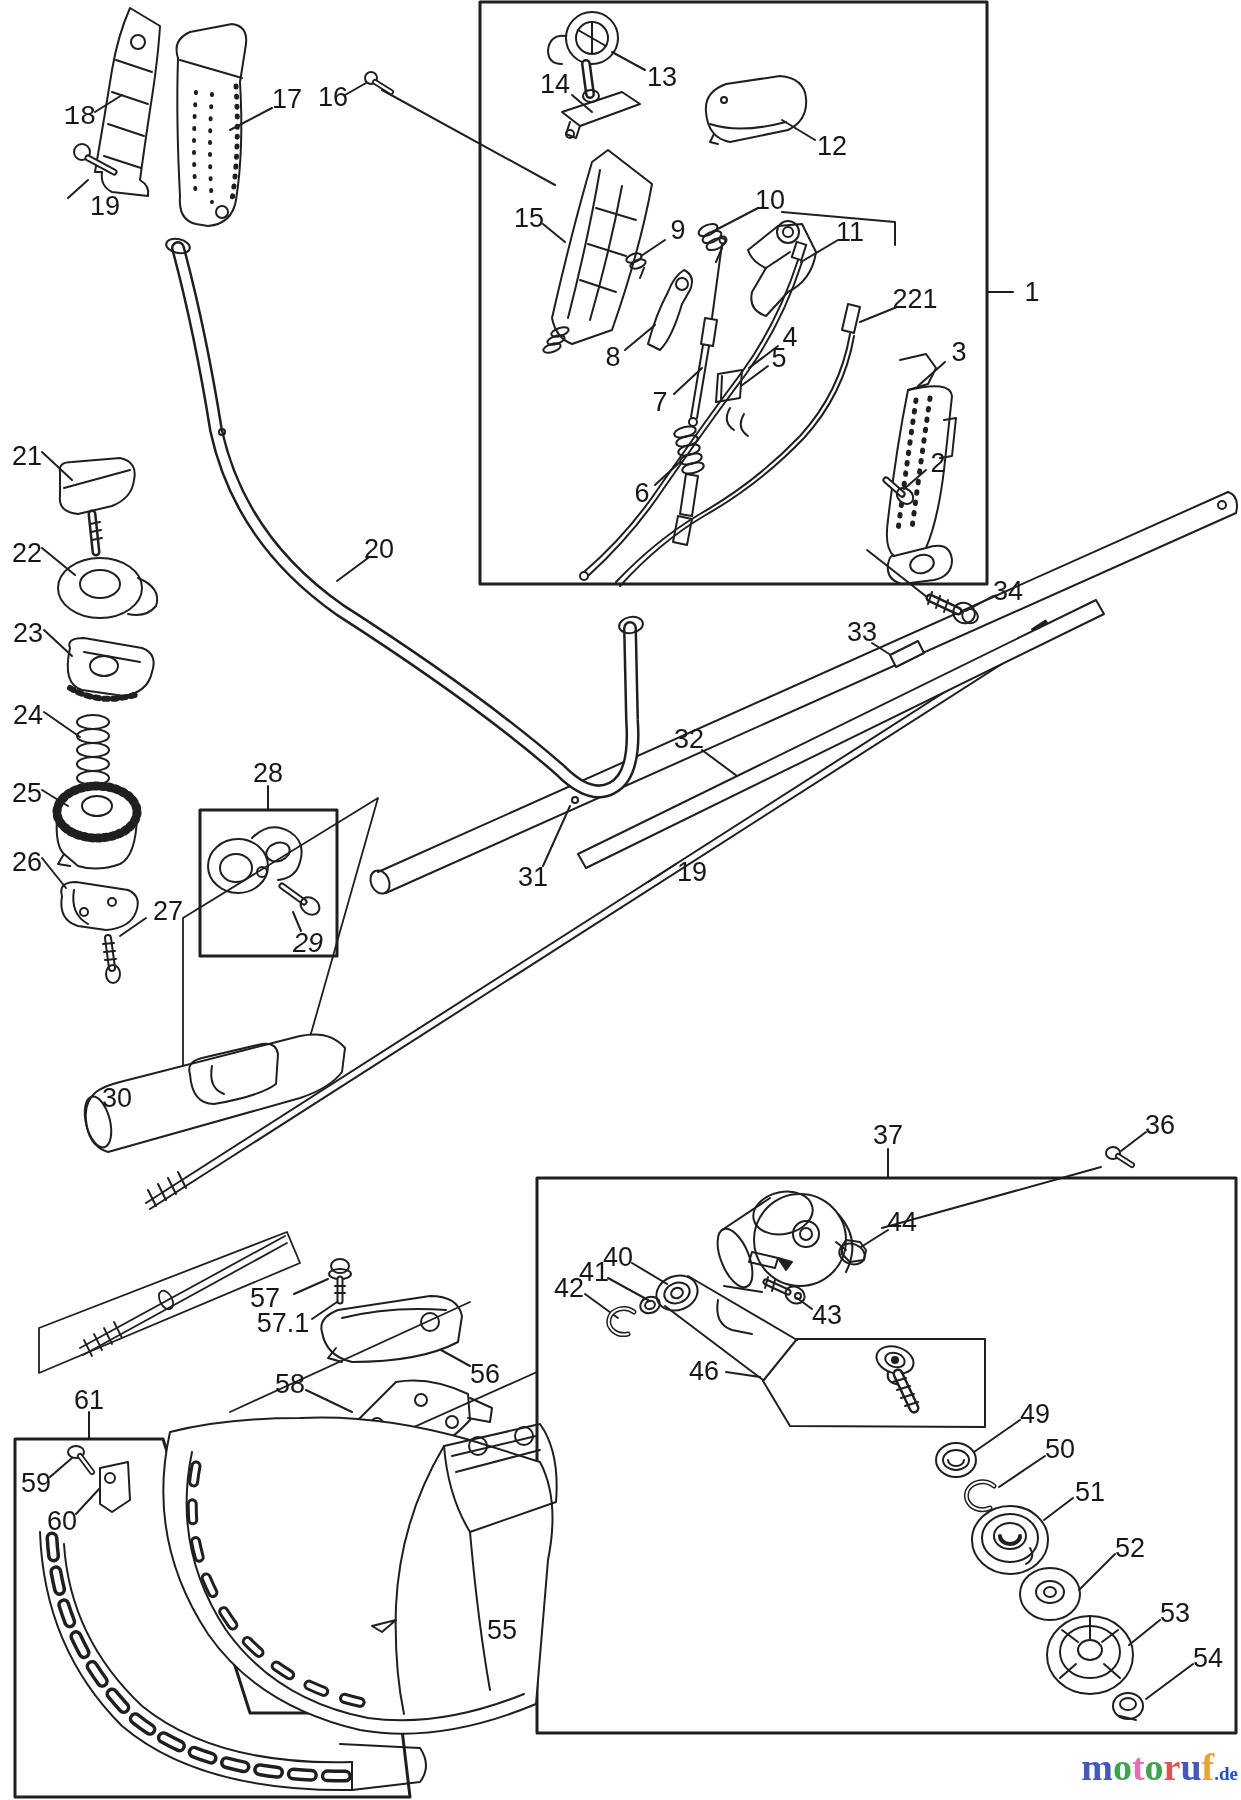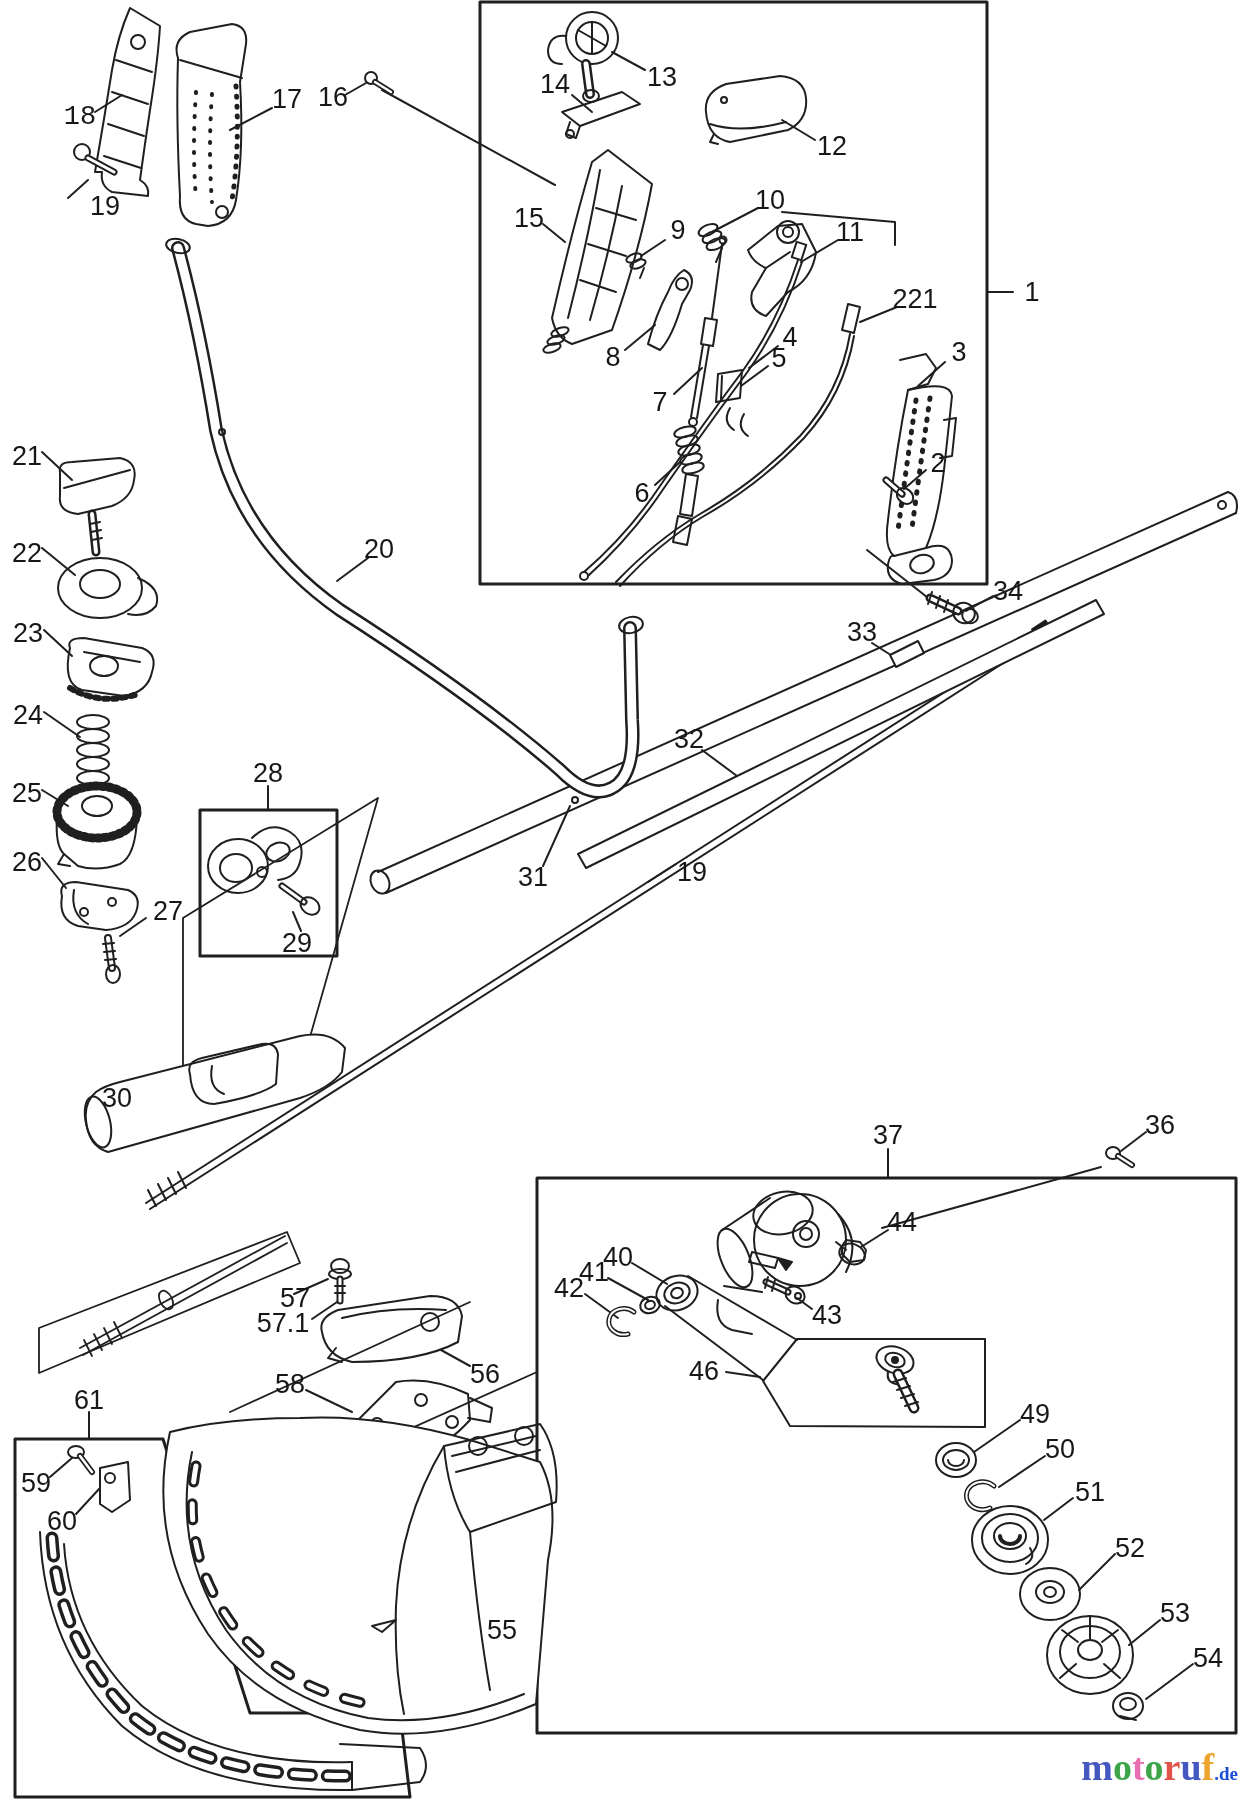--- a/index.html
+++ b/index.html
@@ -533,21 +533,21 @@
       <span class="plabel" style="left: 58px; top: 206px; margin-left: 47px;">19</span>
       <span class="plabel" style="left: 379px; top: 549px;">20</span>
       <span class="plabel" style="left: 27px; top: 456px;">21</span>
       <span class="plabel" style="left: 27px; top: 553px;">22</span>
       <span class="plabel" style="left: 28px; top: 633px;">23</span>
       <span class="plabel" style="left: 28px; top: 715px;">24</span>
       <span class="plabel" style="left: 27px; top: 793px;">25</span>
       <span class="plabel" style="left: 27px; top: 862px;">26</span>
       <span class="plabel" style="left: 168px; top: 911px;">27</span>
       <span class="plabel" style="left: 268px; top: 773px;">28</span>
-      <span class="plabel" style="left: 297px; top: 943px;">29</span>
+      <span class="plabel" style="left: 308px; top: 943px; font-style: italic;">29</span>
       <span class="plabel" style="left: 117px; top: 1098px;">30</span>
       <span class="plabel" style="left: 533px; top: 877px;">31</span>
       <span class="plabel" style="left: 689px; top: 739px;">32</span>
       <span class="plabel" style="left: 862px; top: 632px;">33</span>
       <span class="plabel" style="left: 1008px; top: 591px;">34</span>
       <span class="plabel" style="left: 692px; top: 872px;">19</span>
       <span class="plabel" style="left: 1160px; top: 1125px;">36</span>
       <span class="plabel" style="left: 888px; top: 1135px;">37</span>
       <span class="plabel" style="left: 618px; top: 1257px;">40</span>
       <span class="plabel" style="left: 594px; top: 1272px;">41</span>
@@ -556,21 +556,21 @@
       <span class="plabel" style="left: 902px; top: 1222px;">44</span>
       <span class="plabel" style="left: 704px; top: 1371px;">46</span>
       <span class="plabel" style="left: 1035px; top: 1414px;">49</span>
       <span class="plabel" style="left: 1060px; top: 1449px;">50</span>
       <span class="plabel" style="left: 1090px; top: 1492px;">51</span>
       <span class="plabel" style="left: 1130px; top: 1548px;">52</span>
       <span class="plabel" style="left: 1175px; top: 1613px;">53</span>
       <span class="plabel" style="left: 1208px; top: 1658px;">54</span>
       <span class="plabel" style="left: 502px; top: 1630px;">55</span>
       <span class="plabel" style="left: 485px; top: 1374px;">56</span>
-      <span class="plabel" style="left: 295px; top: 1298px;">57</span>
+      <span class="plabel" style="left: 265px; top: 1298px;">57</span>
       <span class="plabel" style="left: 283px; top: 1323px;">57.1</span>
       <span class="plabel" style="left: 290px; top: 1384px; text-align: right;">58</span>
       <span class="plabel" style="left: 36px; top: 1483px;">59</span>
       <span class="plabel" style="left: 62px; top: 1521px;">60</span>
       <span class="plabel" style="left: 89px; top: 1400px;">61</span>
     </div>
 
 <div id="watermark">
   <span id="wm-letters"><span class="lt" style="color: rgb(68, 88, 192);">m</span><span class="lt" style="color: rgb(62, 164, 74);">o</span><span class="lt" style="color: rgb(232, 111, 177);">t</span><span class="lt" style="color: rgb(62, 164, 74);">o</span><span class="lt" style="color: rgb(226, 84, 74);">r</span><span class="lt" style="color: rgb(68, 88, 192);">u</span><span class="lt" style="color: rgb(237, 163, 45);">f</span></span>
       <span class="suffix">.de</span>

